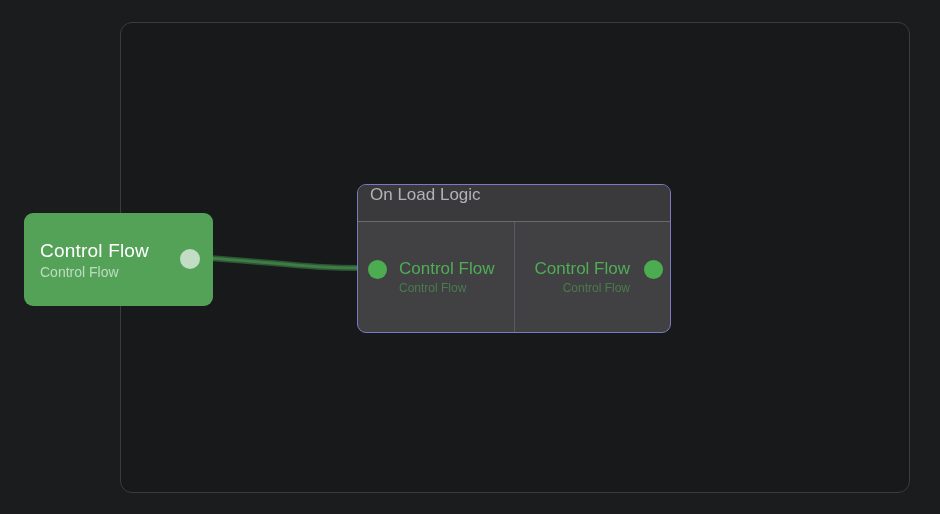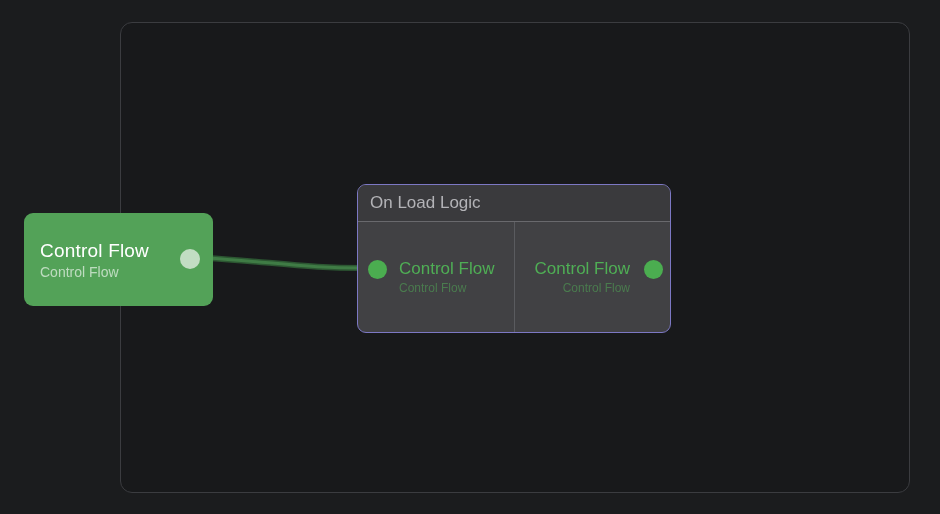--- a/index.html
+++ b/index.html
@@ -75,21 +75,21 @@
     border-radius: 9px;
     background: #414144;
     box-sizing: border-box;
     overflow: hidden;
   }
   .group-header {
     height: 36px;
     background: #3a3a3d;
     border-bottom: 1px solid #69696d;
     display: flex;
-    align-items: center;
+    align-items: flex-start;
     padding: 0 12px;
     color: #b3b3b7;
     font-size: 17px;
   }
   .group-body {
     display: flex;
     height: 110px;
   }
   .group-col {
     flex: 1;

